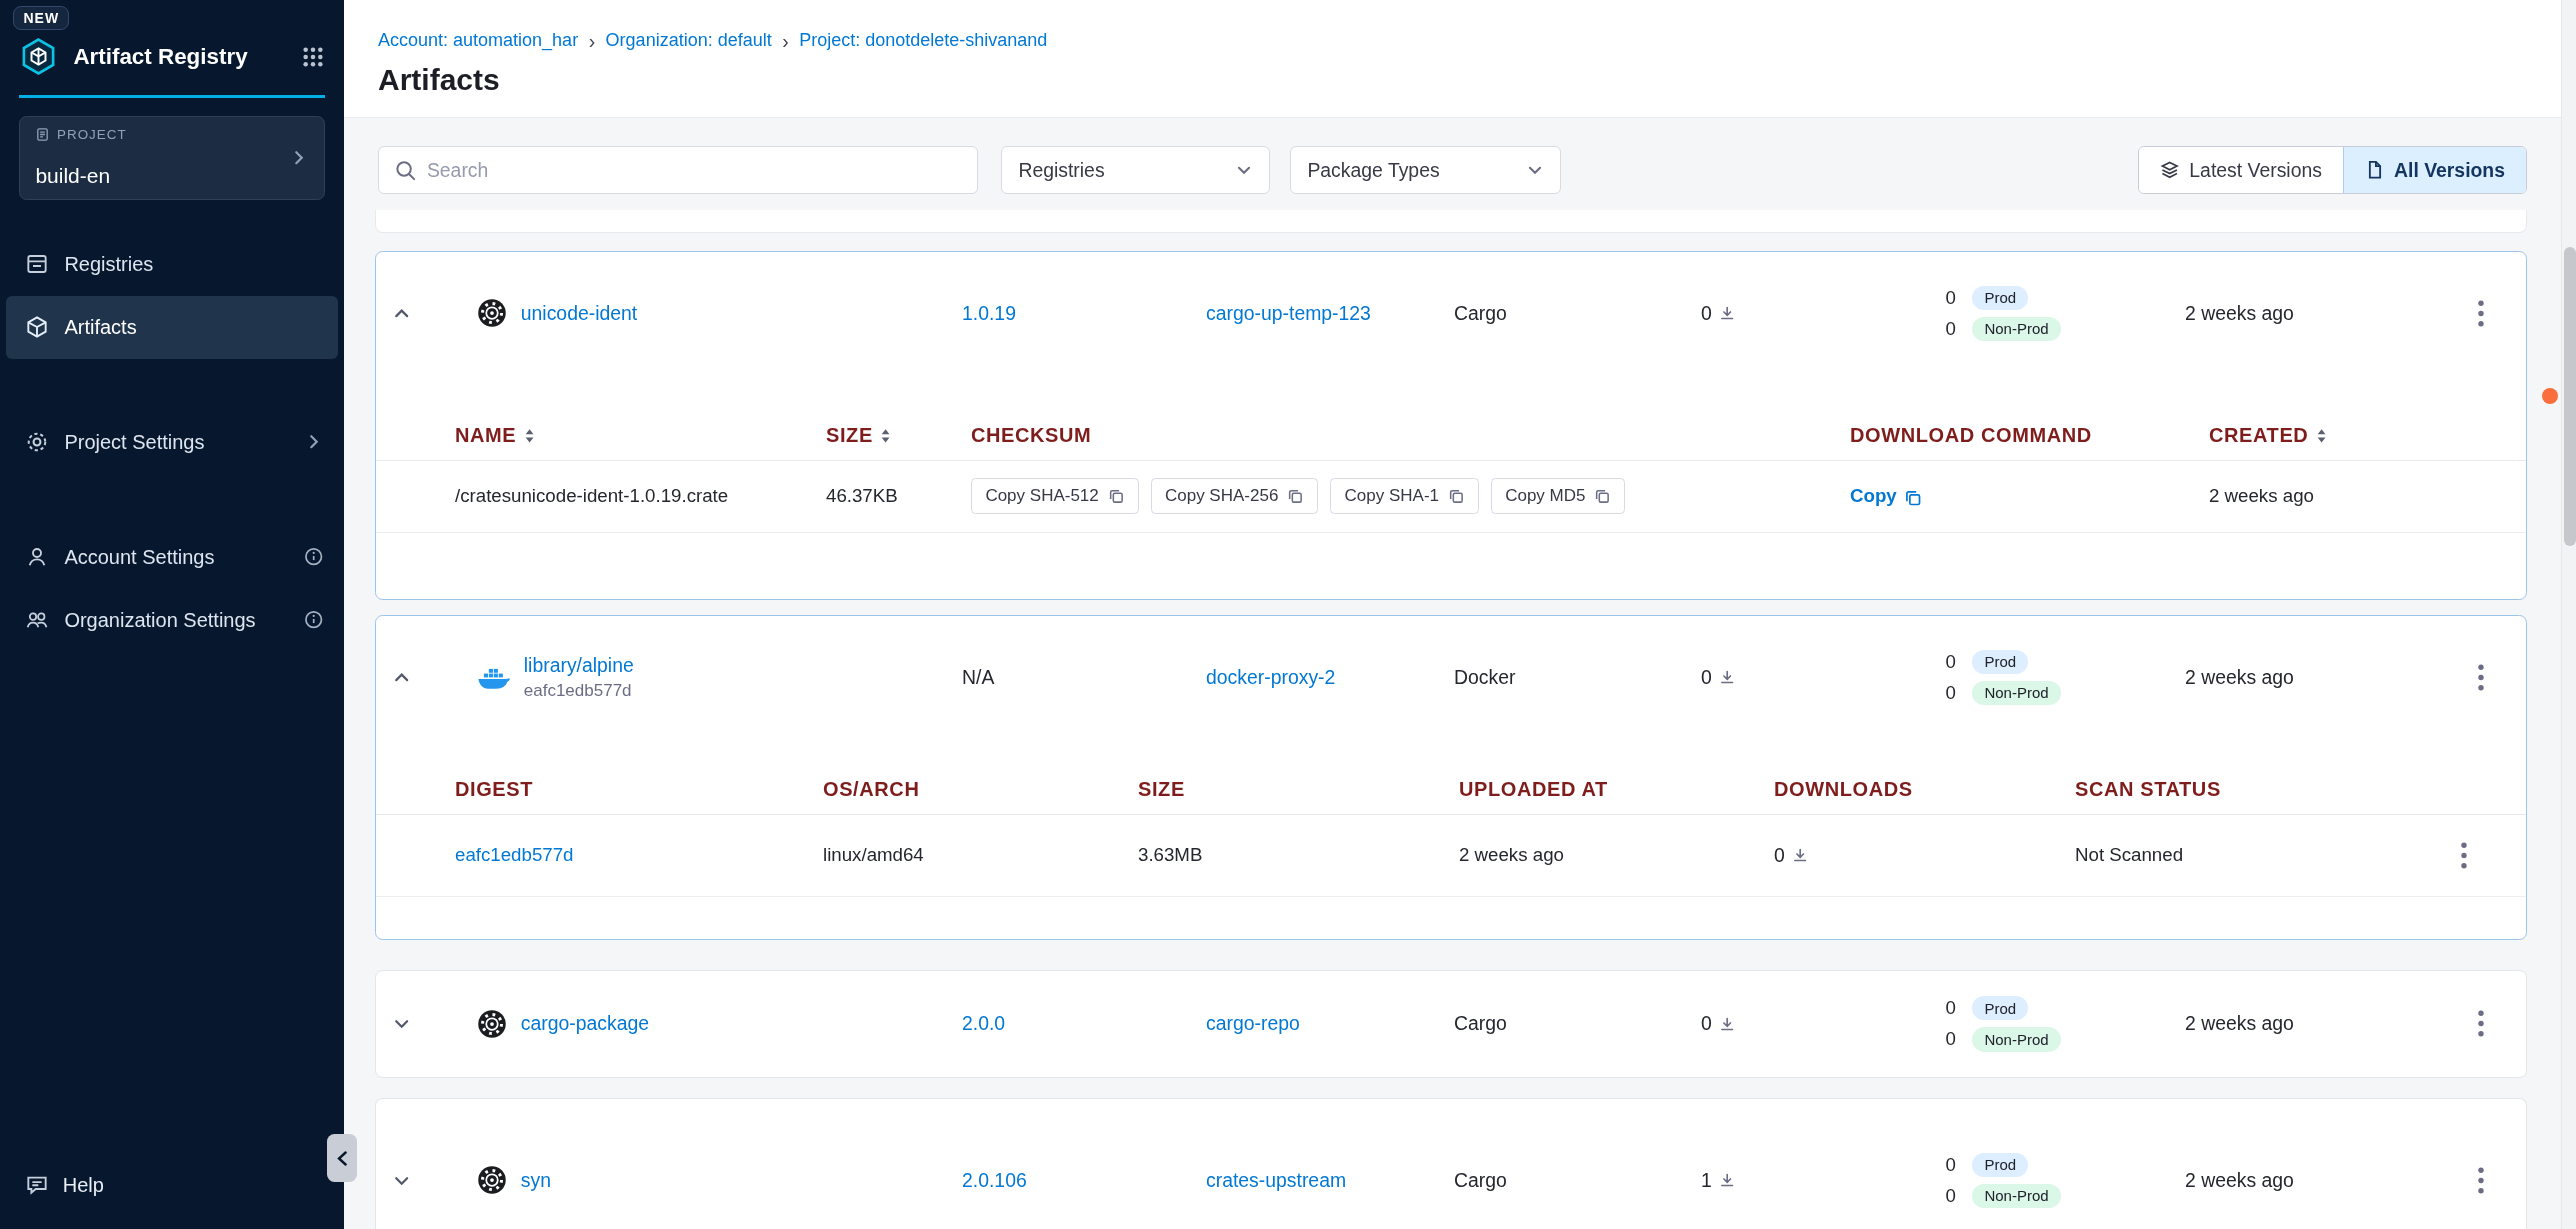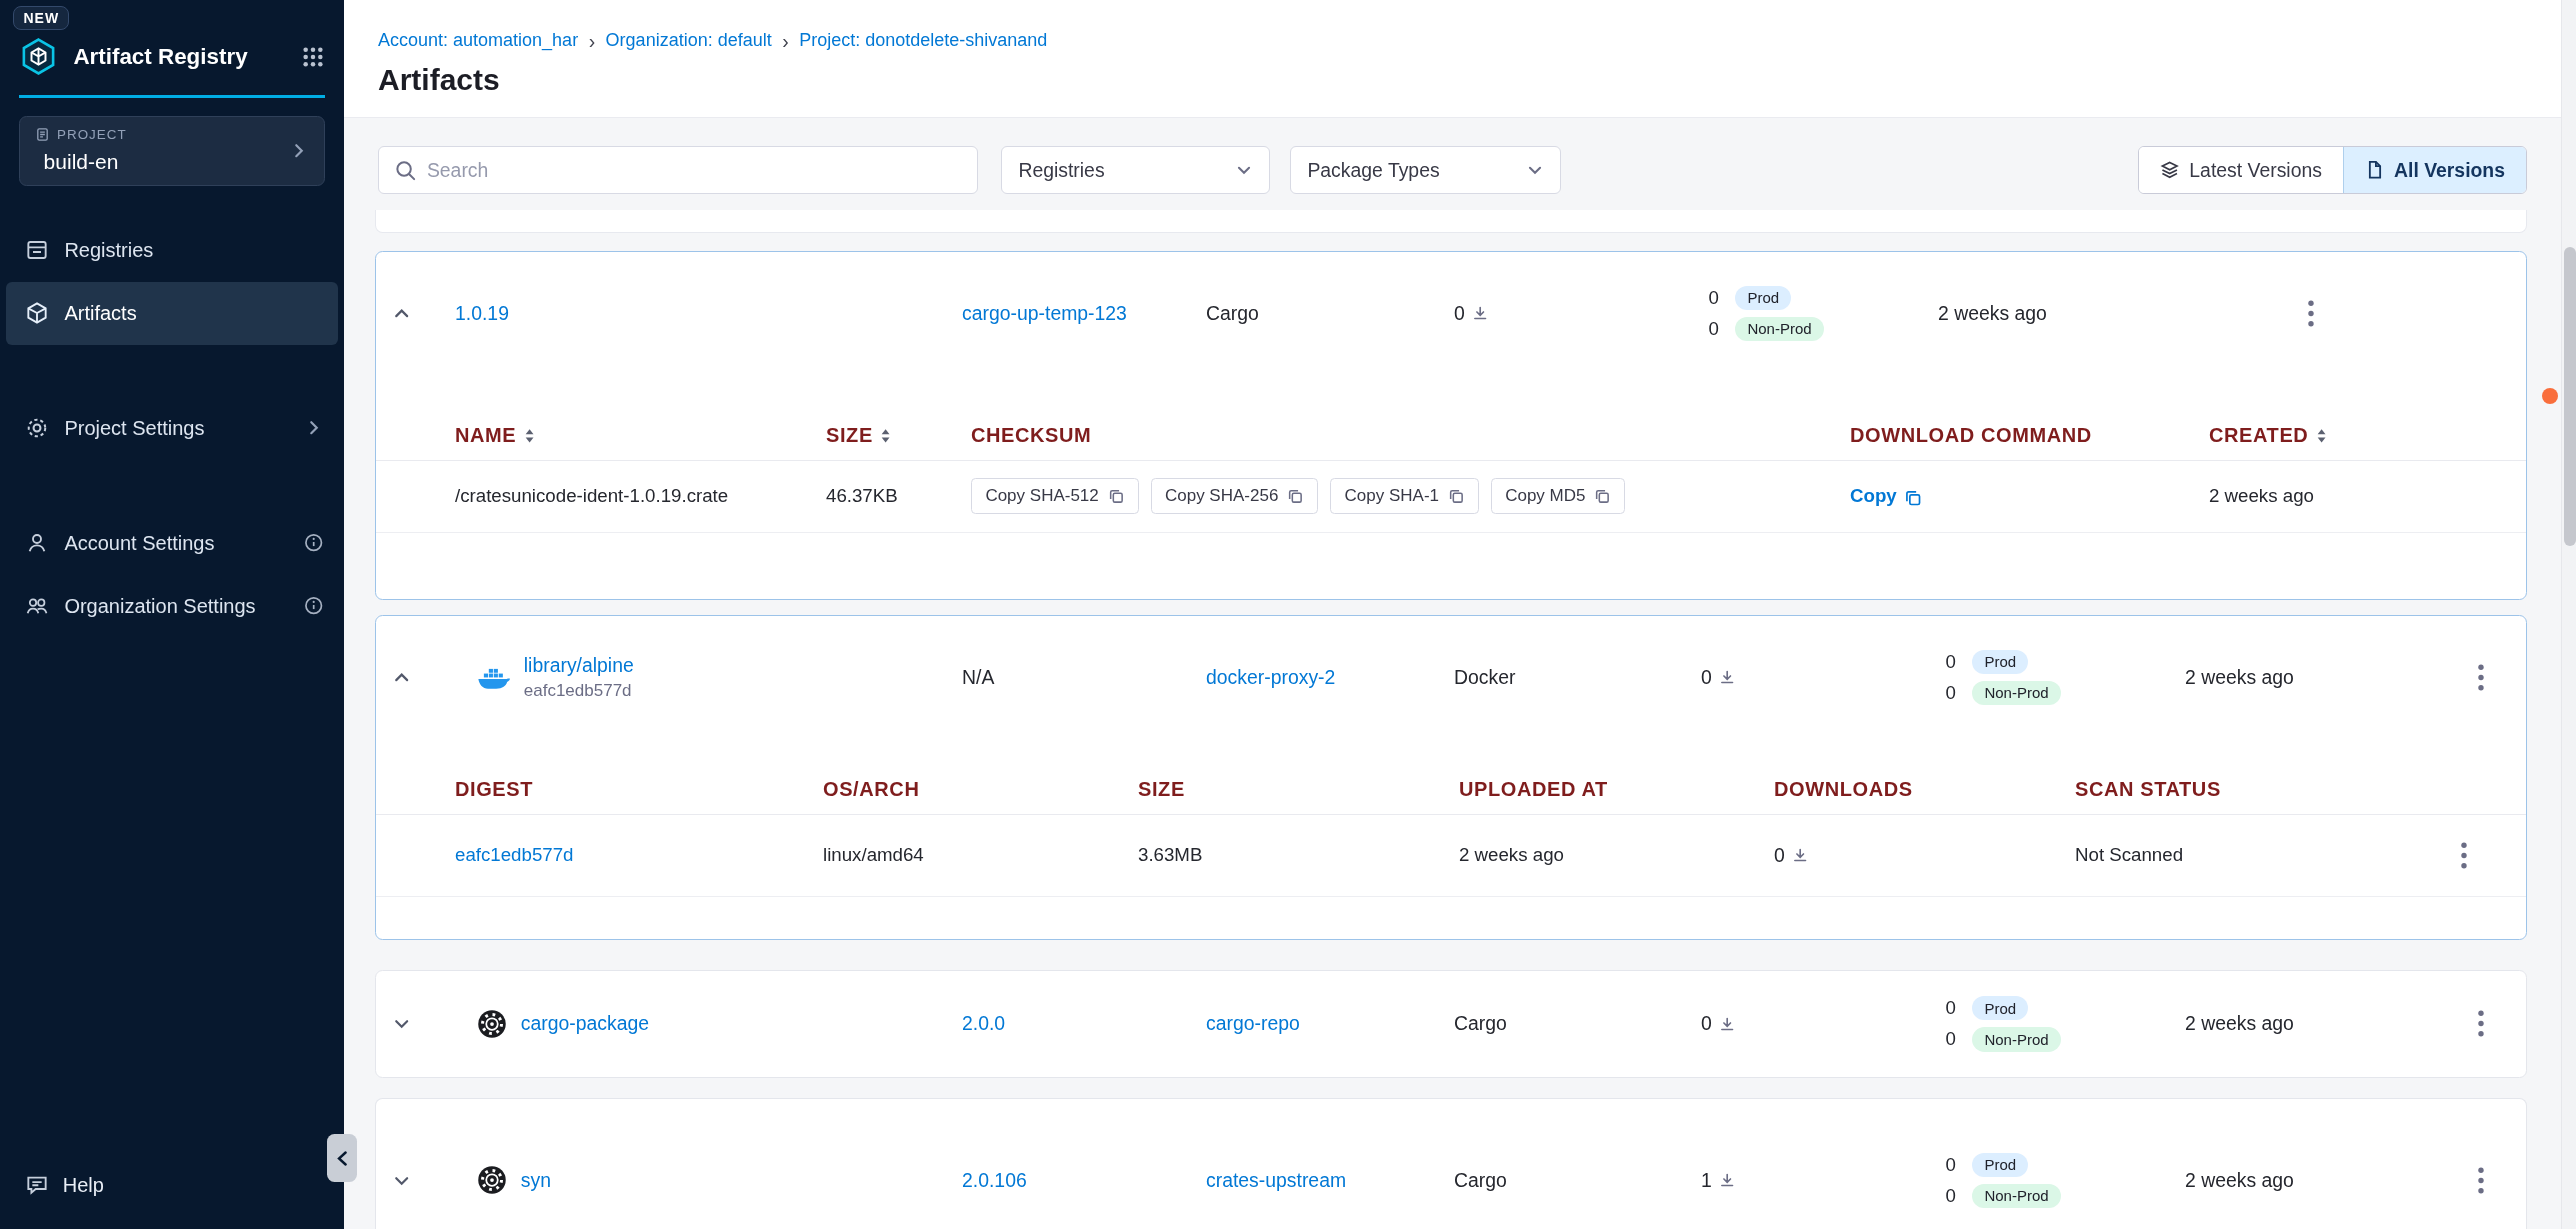--- a/index.html
+++ b/index.html
@@ -26,21 +26,21 @@
     padding: 3px 9px; border-radius: 8px;
   }
   .sb-header { display: flex; align-items: center; gap: 15px; padding: 37px 19.4px 0 19.4px; }
   .sb-title { font-size: 22.4px; font-weight: 600; color: #FFFFFF; white-space: nowrap; }
   .sb-grid-icon { margin-left: auto; cursor: pointer; }
   .sb-underline { height: 2.2px; background: #00ADE4; margin: 19.4px 19.4px 0; }
   .sb-project {
     margin: 18px 19.4px 0; background: #1C2C42; border: 0.7px solid #2F4059;
     border-radius: 7.5px; padding: 10.5px 15px; display: flex; align-items: center; cursor: pointer;
   }
-  .sb-project-left { display: flex; flex-direction: column; gap: 8px; align-items: center; }
+  .sb-project-left { display: flex; flex-direction: column; gap: 22px; }
   .sb-project-label { font-size: 13.4px; letter-spacing: 1px; color: #93A1B8; display: flex; align-items: center; gap: 6.7px; }
   .sb-project-name { font-size: 21px; color: #FFFFFF; }
   .sb-nav { margin-top: 33px; }
   .sb-item {
     height: 63px; display: flex; align-items: center; gap: 15px;
     margin: 0 6px; padding: 0 15px 0 19.4px; border-radius: 6px;
     font-size: 20px; color: #DDE5F0; cursor: pointer;
   }
   .sb-item.active { background: #20344B; color: #FFFFFF; }
   .sb-item .trail { margin-left: auto; display: flex; align-items: center; }
@@ -313,20 +313,29 @@
 
     <div class="clipped-row"></div>
 
     <section class="card expanded">
       <div class="art-row grid-main">
         <button class="expander">
           <svg width="19.4" height="19.4" viewBox="0 0 16 16">
             <path d="M3.5 10l4.5-4.5L12.5 10" fill="none" stroke="#52586A" stroke-width="1.8" stroke-linecap="round"></path>
           </svg>
         </button>
+        <div class="name-cell">
+          <svg width="30" height="30" viewBox="0 0 24 24">
+            <circle cx="12" cy="12" r="11" fill="#1B1C20"></circle>
+            <circle cx="12" cy="12" r="7.6" fill="none" stroke="#FFFFFF" stroke-width="2.4" stroke-dasharray="2.2 3.8"></circle>
+            <circle cx="12" cy="12" r="4.6" fill="none" stroke="#FFFFFF" stroke-width="1.4"></circle>
+            <circle cx="12" cy="12" r="1.5" fill="#FFFFFF"></circle>
+          </svg>
+          <a class="link">unicode-ident</a>
+        </div>
         <div><a class="link">1.0.19</a></div>
         <div><a class="link">cargo-up-temp-123</a></div>
         <div class="cell-dark">Cargo</div>
         <div class="dl-cell">
           <span>0</span>
           <svg width="16.4" height="16.4" viewBox="0 0 16 16" fill="none" stroke="#6B6D85" stroke-width="1.6">
             <path d="M8 2.5v7M4.8 6.8L8 10l3.2-3.2M2.8 13.2h10.4" stroke-linecap="round"></path>
           </svg>
         </div>
         <div class="env-cell">

